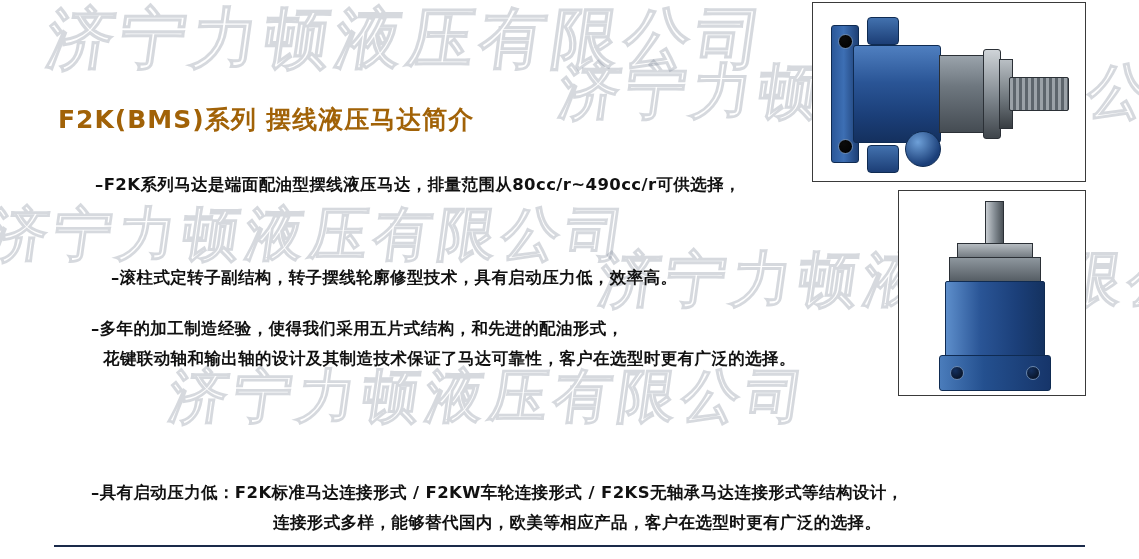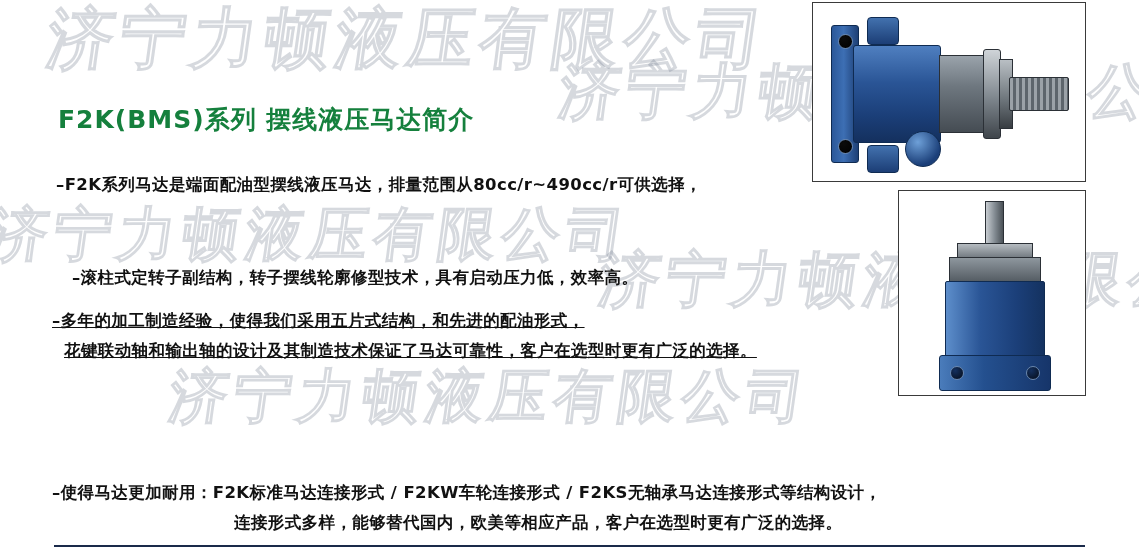--- a/index.html
+++ b/index.html
@@ -45,41 +45,41 @@
     width: 1139px; height: 559px;
     z-index: 3;
   }
 
   .title {
     position: absolute;
     left: 58px;
     top: 103px;
     font-size: 25px;
     font-weight: bold;
-    color: #15803d;
+    color: #a16207;
     letter-spacing: 1px;
     white-space: nowrap;
   }
 
   .para {
     position: absolute;
     color: #111111;
     font-weight: bold;
     font-size: 16.5px;
     line-height: 30px;
     letter-spacing: 0.4px;
     white-space: nowrap;
   }
-  .para .line { display: block; }
+  .para .line { display: block; margin-left: 39px; }
   .para .indent1 { padding-left: 12px; }
   .para .indent2 { padding-left: 182px; font-family: Liberation Serif, serif; }
 
   .p1 { left: 56px; top: 170px; }
   .p2 { left: 72px; top: 263px; }
-  .p3 { left: 52px; top: 306px; text-decoration: underline; }
+  .p3 { left: 52px; top: 314px; }
   .p4 { left: 52px; top: 425px; }
   .p5 { left: 52px; top: 478px; }
 
   .rule {
     position: absolute;
     left: 54px;
     top: 545px;
     width: 1031px;
     height: 0;
     border-top: 2px solid #1a2a4a;
@@ -235,21 +235,21 @@
     <span class="line">–滚柱式定转子副结构，转子摆线轮廓修型技术，具有启动压力低，效率高。</span>
   </div>
 
   <div class="para p3">
     <span class="line">–多年的加工制造经验，使得我们采用五片式结构，和先进的配油形式，</span>
     <span class="line indent1">花键联动轴和输出轴的设计及其制造技术保证了马达可靠性，客户在选型时更有广泛的选择。</span>
   </div>
 
 
   <div class="para p5">
-    <span class="line">–使得马达更加耐用：F2K标准马达连接形式 / F2KW车轮连接形式 / F2KS无轴承马达连接形式等结构设计，</span>
+    <span class="line">–具有启动压力低：F2K标准马达连接形式 / F2KW车轮连接形式 / F2KS无轴承马达连接形式等结构设计，</span>
     <span class="line indent2">连接形式多样，能够替代国内，欧美等相应产品，客户在选型时更有广泛的选择。</span>
   </div>
 
   <div class="rule"></div>
 </div>
 
 <div class="photo photo-top">
   <div class="photo-inner">
     <div class="m-flange">
       <div class="hole h1"></div>

